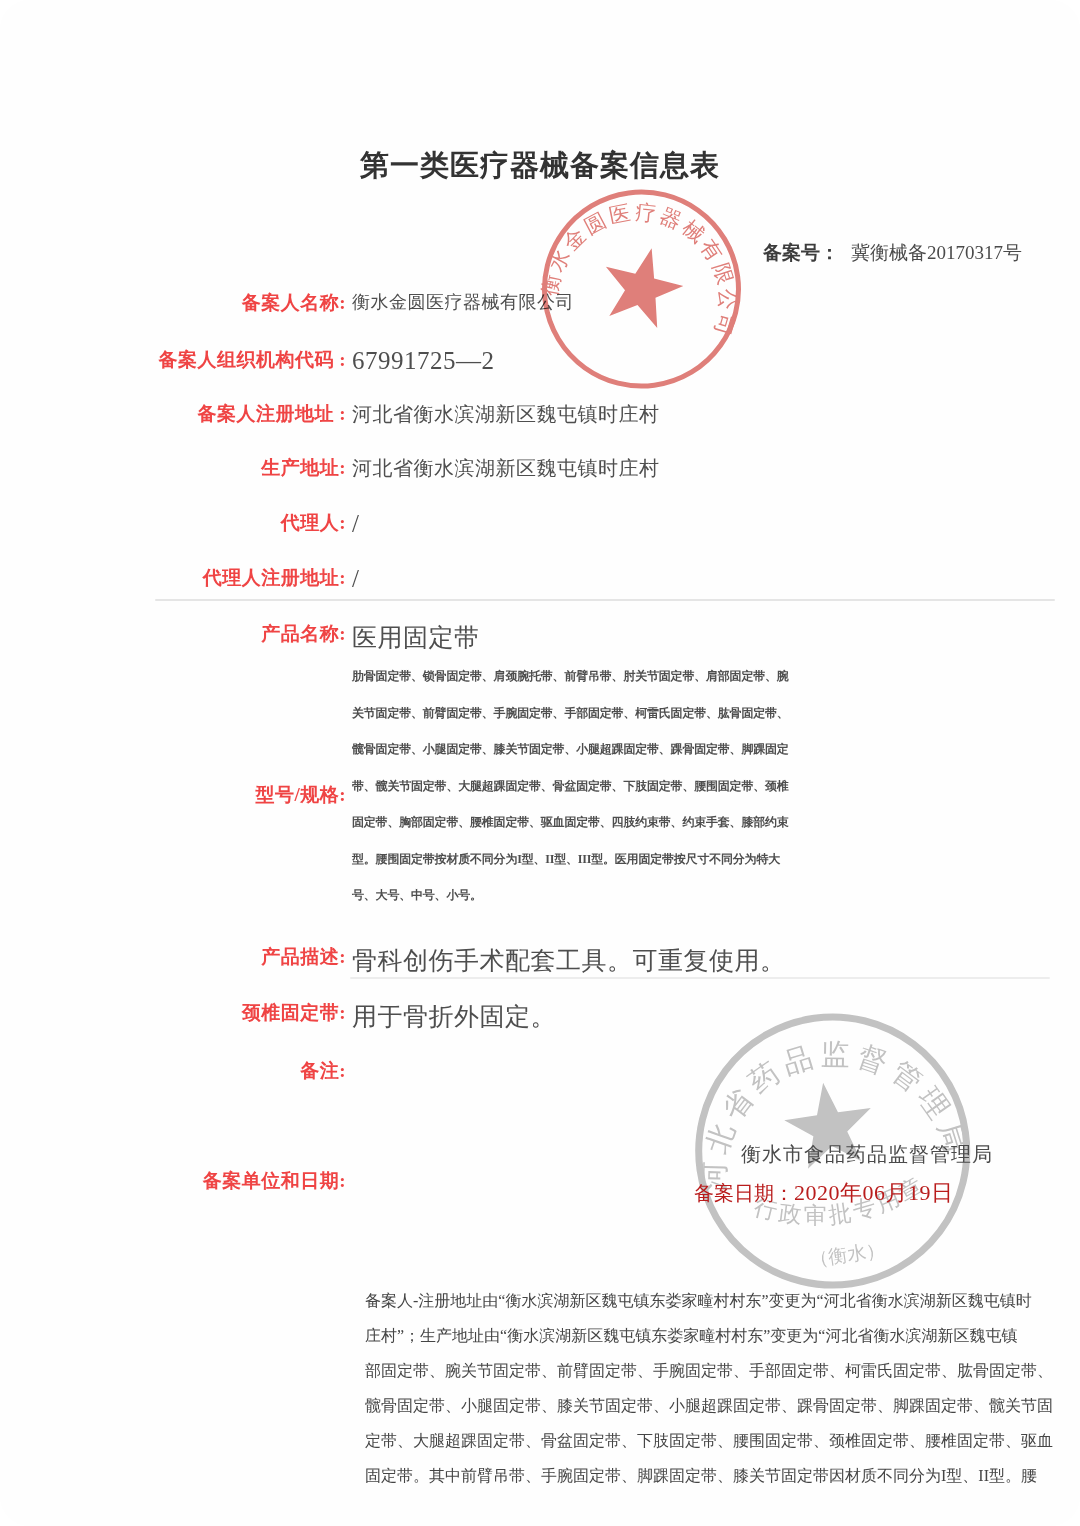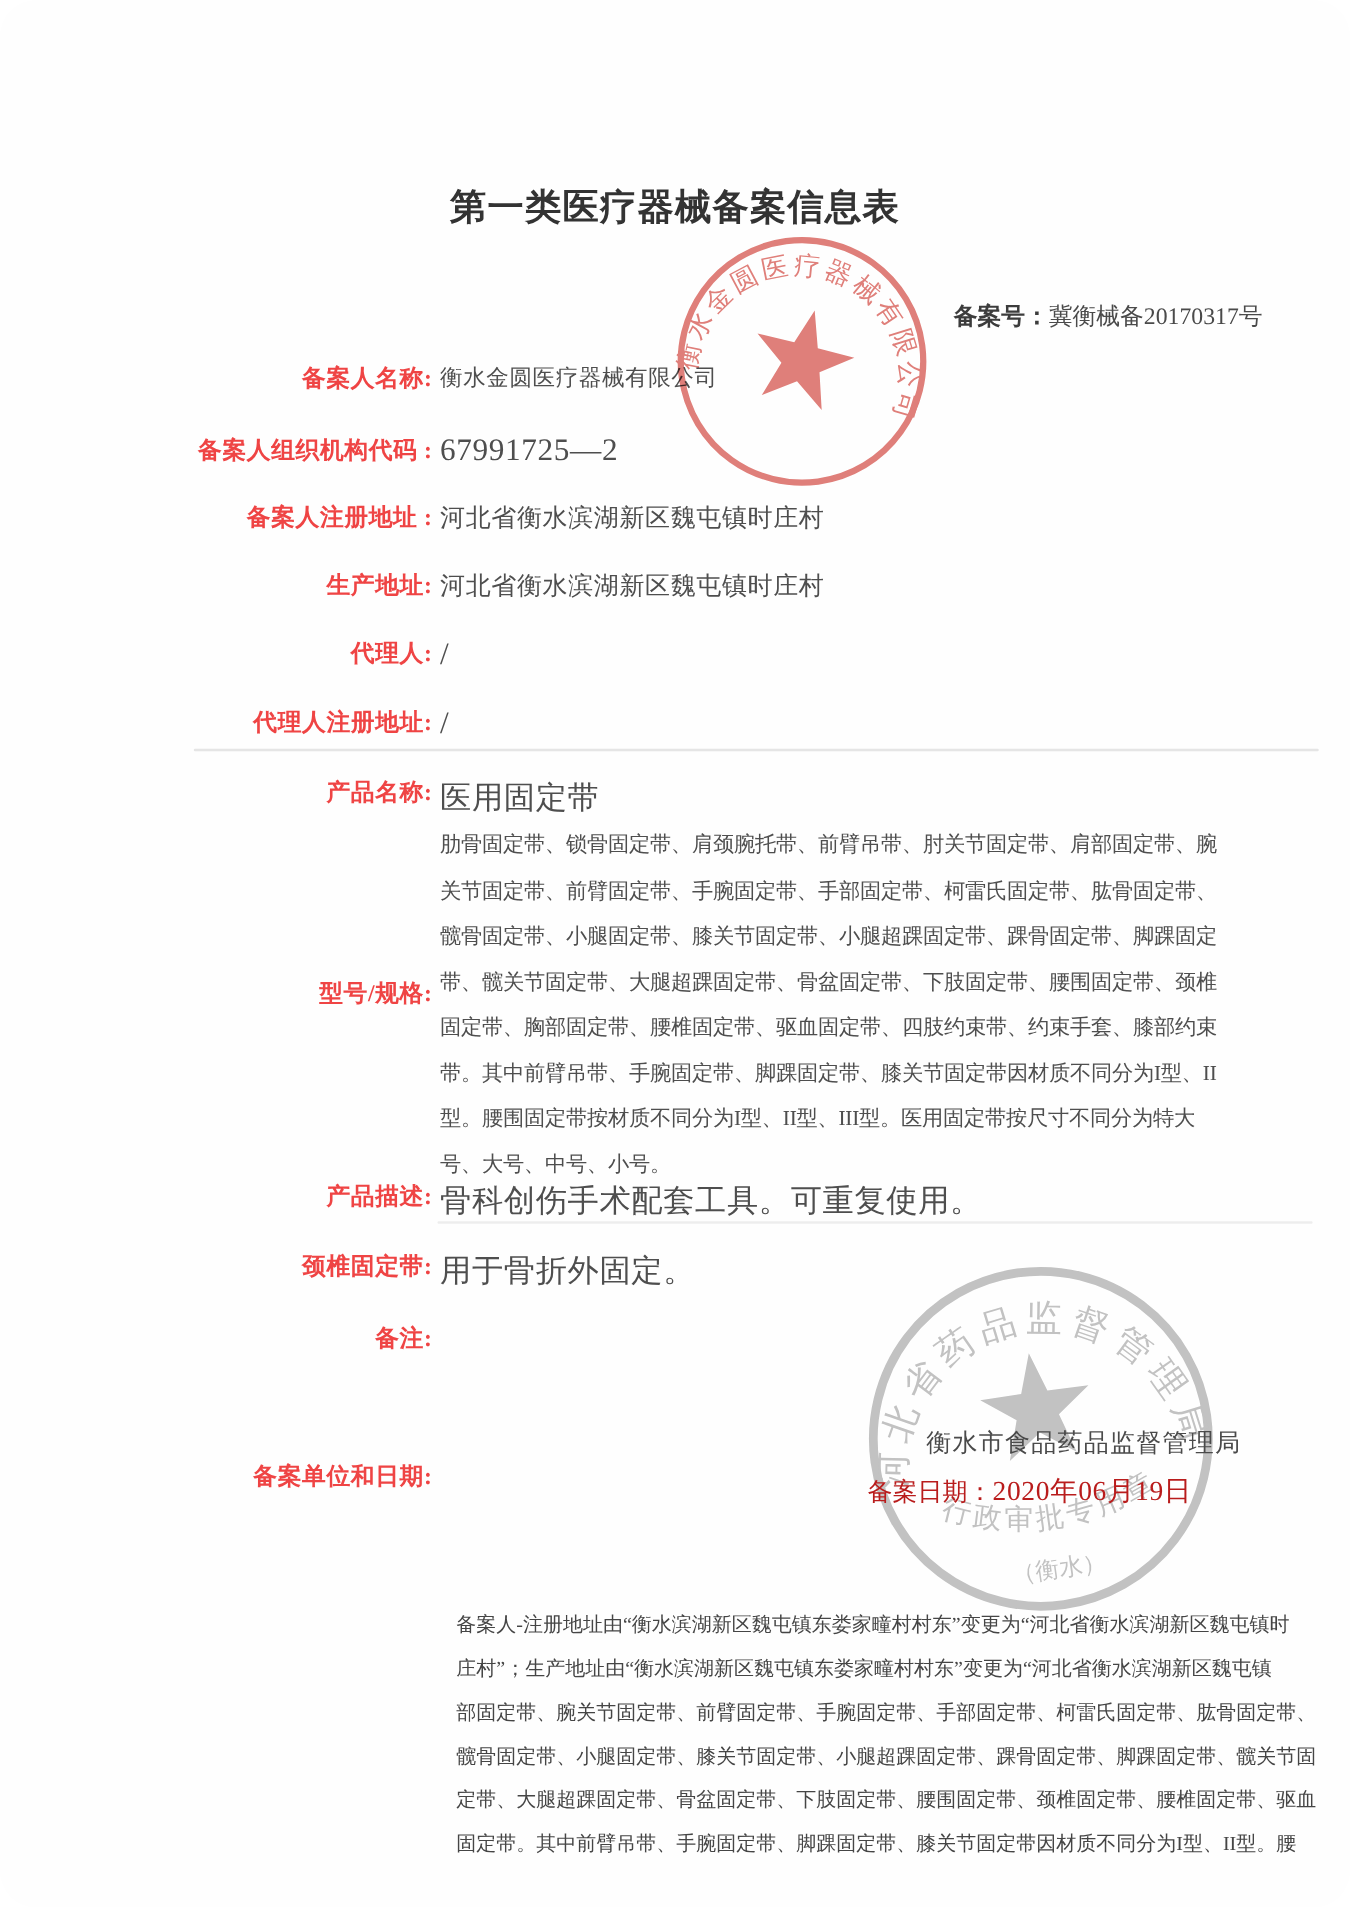--- a/index.html
+++ b/index.html
@@ -5,31 +5,31 @@
   html,body{margin:0;padding:0;background:#ffffff;}
   .page{
     position:relative;width:1080px;height:1526px;background:#fefefe;overflow:hidden;
     font-family:"Liberation Serif","DejaVu Serif",serif;color:#3f3f3f;border-radius:29px;
   }
   .title{
     position:absolute;top:146px;left:0;width:100%;text-align:center;
     font-size:29px;font-weight:bold;letter-spacing:1px;color:#333;
   }
   .recno{position:absolute;top:240px;left:763px;font-size:19px;white-space:nowrap;color:#4a4a4a;}
-  .recno .rl{font-weight:bold;color:#3c3c3c;}
+  .recno .rl{font-weight:bold;color:#3c3c3c;margin-right:12px;}
   .lbl{
     position:absolute;left:0;width:346px;text-align:right;font-weight:bold;
     font-size:19px;color:#ef4444;letter-spacing:.5px;white-space:nowrap;
   }
   .val{
     position:absolute;left:352px;font-size:25px;color:#4e4e4e;
     letter-spacing:.5px;white-space:nowrap;
   }
   .spec{position:absolute;left:352px;top:658px;width:622px;}
-  .spec-line{white-space:nowrap;line-height:36.5px;font-size:17px;letter-spacing:-0.2px;color:#4e4e4e;}
+  .spec-line{white-space:nowrap;line-height:36.5px;font-size:12px;letter-spacing:-0.2px;color:#4e4e4e;font-weight:bold;}
   .note{position:absolute;left:365px;top:1283px;width:712px;}
   .note-line{white-space:nowrap;line-height:35px;font-size:16px;color:#454545;}
   .divider{position:absolute;height:2px;background:rgba(140,140,140,.22);border-radius:2px;}
   .divider.d1{left:155px;top:599px;width:900px;}
   .divider.d2{left:350px;top:977px;width:700px;background:rgba(150,150,150,.16);}
   .stamp{position:absolute;mix-blend-mode:multiply;pointer-events:none;}
   .stamp.red{left:536px;top:184px;transform:rotate(14deg);opacity:.8;}
   .stamp.gray{left:688px;top:1006px;transform:rotate(-8deg);opacity:.6;}
   .filing-authority{position:absolute;left:741px;top:1141px;font-size:20px;color:#4a4a4a;letter-spacing:1px;white-space:nowrap;}
   .filing-date{position:absolute;left:694px;top:1178px;font-size:20px;color:#b91c1c;white-space:nowrap;}
@@ -69,21 +69,20 @@
   <div class="lbl" style="top:621px">产品名称:</div>
   <div class="val" style="top:621px">医用固定带</div>
 
   <div class="lbl" style="top:782px">型号/规格:</div>
   <div class="spec">
     <div class="spec-line">肋骨固定带、锁骨固定带、肩颈腕托带、前臂吊带、肘关节固定带、肩部固定带、腕</div>
     <div class="spec-line">关节固定带、前臂固定带、手腕固定带、手部固定带、柯雷氏固定带、肱骨固定带、</div>
     <div class="spec-line">髋骨固定带、小腿固定带、膝关节固定带、小腿超踝固定带、踝骨固定带、脚踝固定</div>
     <div class="spec-line">带、髋关节固定带、大腿超踝固定带、骨盆固定带、下肢固定带、腰围固定带、颈椎</div>
     <div class="spec-line">固定带、胸部固定带、腰椎固定带、驱血固定带、四肢约束带、约束手套、膝部约束</div>
-    <div class="spec-line">带。其中前臂吊带、手腕固定带、脚踝固定带、膝关节固定带因材质不同分为I型、II</div>
     <div class="spec-line">型。腰围固定带按材质不同分为I型、II型、III型。医用固定带按尺寸不同分为特大</div>
     <div class="spec-line">号、大号、中号、小号。</div>
   </div>
 
   <div class="lbl" style="top:944px">产品描述:</div>
   <div class="val" style="top:944px">骨科创伤手术配套工具。可重复使用。</div>
 
   <div class="divider d2"></div>
 
   <div class="lbl" style="top:1000px">颈椎固定带:</div>

